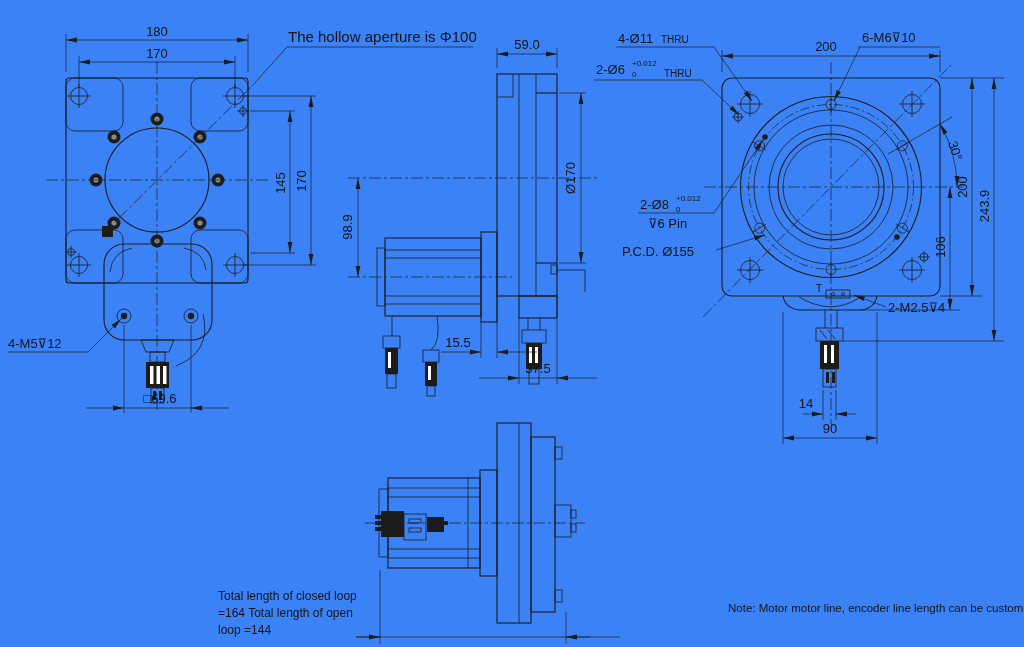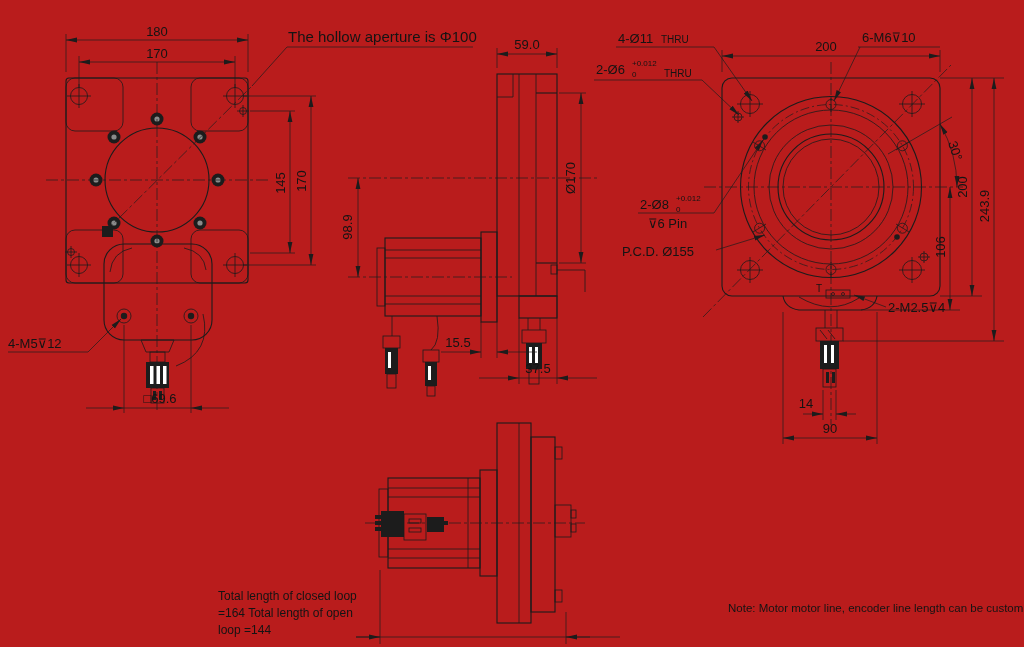--- a/index.html
+++ b/index.html
@@ -1,16 +1,16 @@
 <!DOCTYPE html>
 <html><head>
 <meta charset="utf-8">
 <style>
   html,body{margin:0;padding:0;background:#ffffff;}
-  #stage{position:relative;width:1024px;height:647px;background:#b91c1c;overflow:hidden;
+  #stage{position:relative;width:1024px;height:647px;background:#3b82f6;overflow:hidden;
          font-family:"Liberation Sans", sans-serif;}
   svg{position:absolute;left:0;top:0;}
   text{fill:#141414;}
   .ln   {stroke:#1c1c1c;stroke-width:1.1;fill:none;}
   .ln2  {stroke:#1c1c1c;stroke-width:0.8;fill:none;}
   .dim  {stroke:#1c1c1c;stroke-width:0.7;fill:none;}
   .cl   {stroke:#1c1c1c;stroke-width:0.7;fill:none;stroke-dasharray:12 3 3 3;}
   .dk   {fill:#1c1c1c;stroke:none;}
   .t13  {font-size:13px;}
   .t15  {font-size:15px;}

